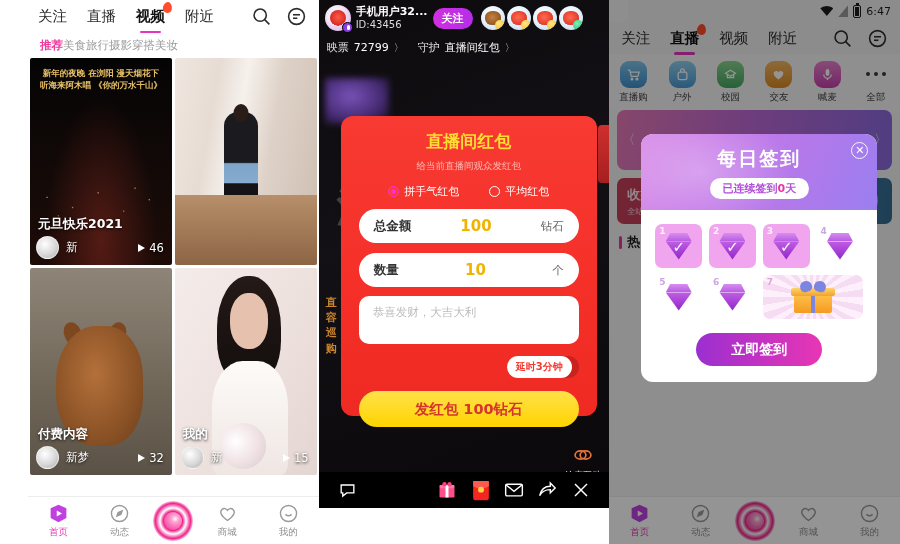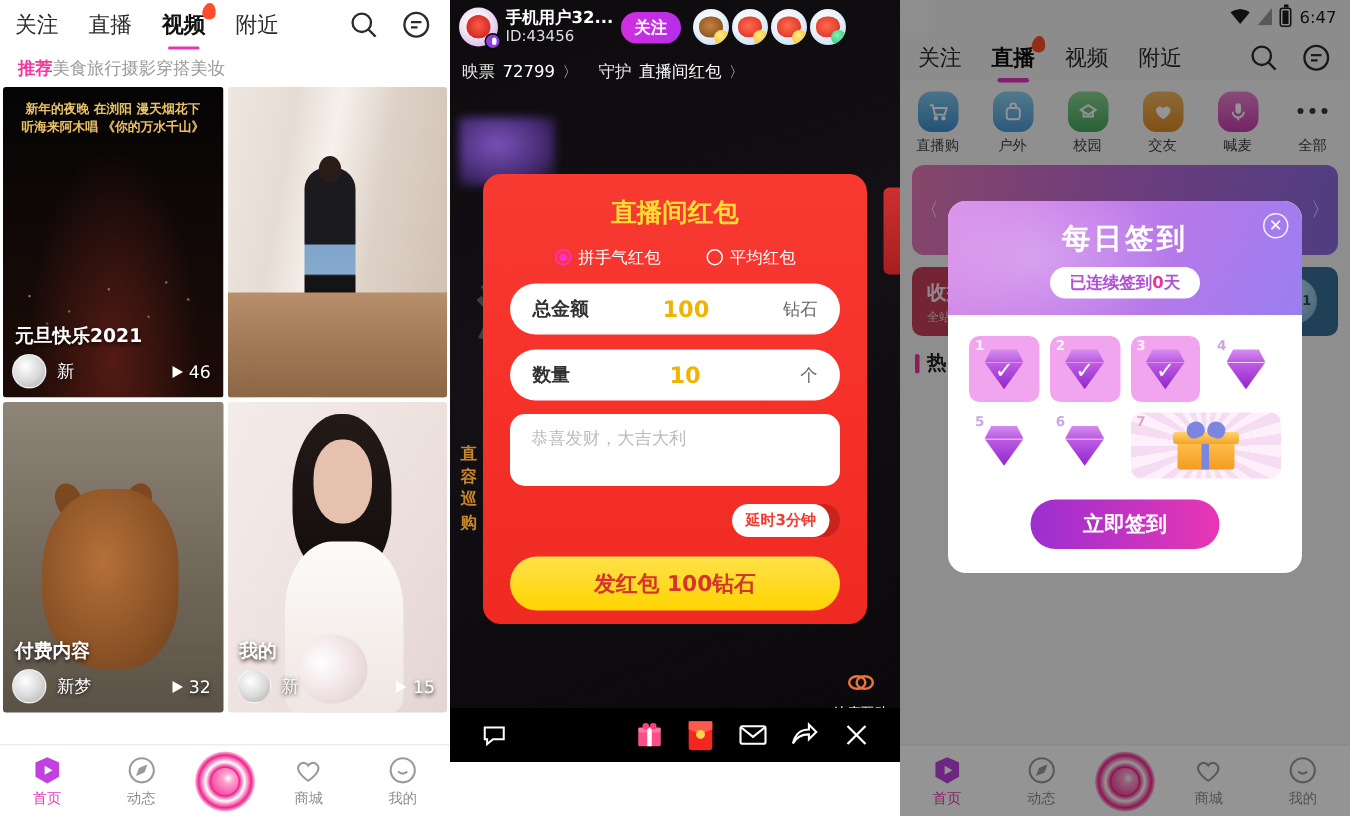--- a/index.html
+++ b/index.html
@@ -2,21 +2,21 @@
 <html><head>
 <meta charset="utf-8">
 <style>
   * { box-sizing: border-box; margin: 0; padding: 0; }
   html, body {
     width: 900px; height: 544px;
     background: #ffffff;
     font-family: "DejaVu Sans", "Liberation Sans", sans-serif;
     overflow: hidden;
   }
-  .screen { display: flex; width: 900px; height: 450px; }
+  .screen { display: flex; width: 900px; height: 450px; padding-left: 28px; }
   .panel { position: relative; width: 300px; height: 544px; overflow: hidden; }
 
   
   #panel1 { background: #ffffff; }
   .p1-topnav {
     height: 33px; display: flex; align-items: center;
     padding-left: 10px; gap: 20px; position: relative;
   }
   .p1-tab { font-size: 14.5px; color: #2b2b2b; position: relative; white-space: nowrap; }
   .p1-tab.active { font-weight: bold; color: #111; }
@@ -556,20 +556,21 @@
         <span class="lbl">守护</span>
         <span class="val">直播间红包</span>
         <span class="chev">〉</span>
       </div>
     </div>
 
     <div class="p2-vert">直容巡购</div>
 
     <div class="redpack">
       <div class="rp-title">直播间红包</div>
+      <div class="rp-sub">给当前直播间观众发红包</div>
 
       <div class="rp-radios">
         <div class="rp-radio">
           <span class="rp-dot on"></span>
           <span>拼手气红包</span>
         </div>
         <div class="rp-radio">
           <span class="rp-dot"></span>
           <span>平均红包</span>
         </div>

